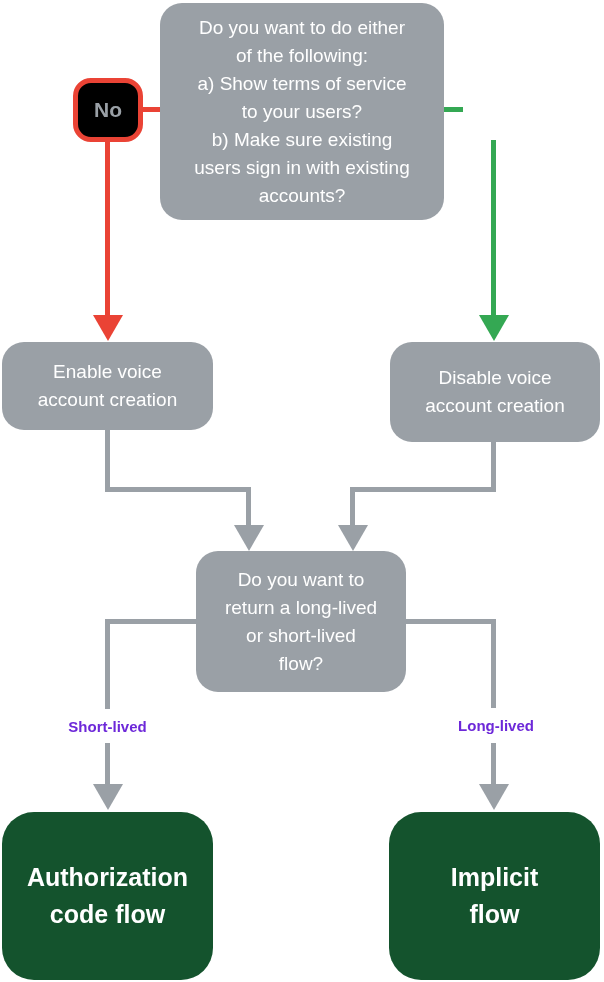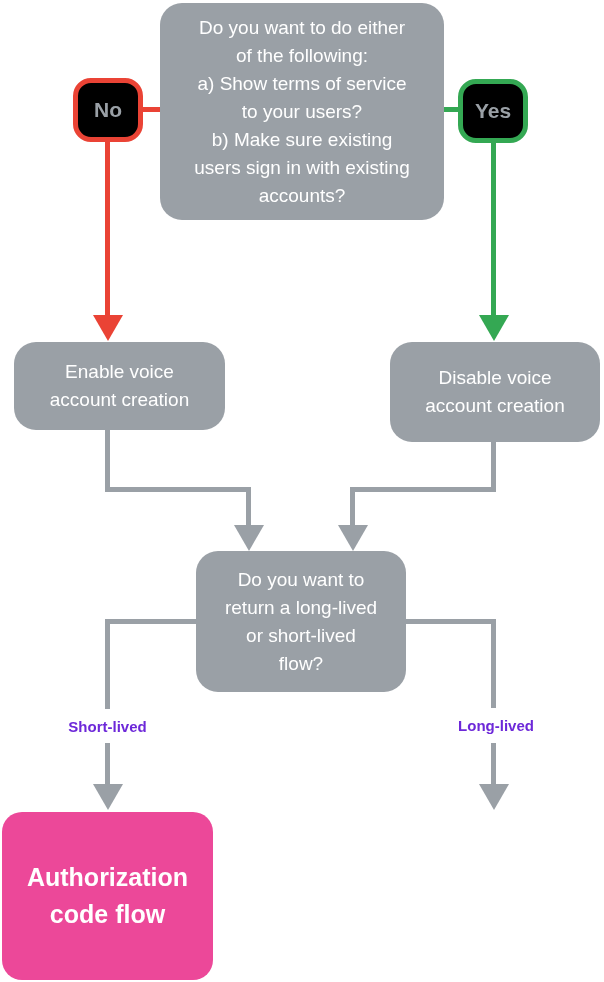--- a/index.html
+++ b/index.html
@@ -23,23 +23,23 @@
     box-sizing:border-box;
   }
   .gray-node{
     background:#9AA0A6;
     color:#ffffff;
     border-radius:22px;
     font-size:19px;
     line-height:28px;
   }
   .blue-node{
-    background:#ec4899;
+    background:#14532d;
     color:#ffffff;
-    border-radius:20px;
+    border-radius:32px;
     font-size:25px;
     line-height:37px;
     font-weight:bold;
   }
   .badge{
     position:absolute;
     display:flex;align-items:center;justify-content:center;
     background:#000000;
     color:#9AA0A6;
     font-weight:bold;
@@ -109,34 +109,35 @@
   <div class="node gray-node box" style="left:160px;top:3px;width:284px;height:217px;">Do you want to do either
 of the following:
 a) Show terms of service
 to your users?
 b) Make sure existing
 users sign in with existing
 accounts?</div>
 
   <div class="badge no" style="left:73px;top:78px;width:70px;height:64px;">No</div>
 
-  <div class="badge yes" style="left:458px;top:79px;width:70px;height:64px;">Yes</div>
 
-  <div class="node gray-node box" style="left:14px;top:342px;width:211px;height:88px;">Enable voice
+  <div class="node gray-node box" style="left:2px;top:342px;width:211px;height:88px;">Enable voice
 account creation</div>
 
   <div class="node gray-node box" style="left:390px;top:342px;width:210px;height:100px;">Disable voice
 account creation</div>
 
   <div class="node gray-node box" style="left:196px;top:551px;width:210px;height:141px;">Do you want to
 return a long-lived
 or short-lived
 flow?</div>
 
   <div class="edge-label" style="left:23px;top:709px;width:169px;height:34px;">Short-lived</div>
 
   <div class="edge-label" style="left:410px;top:708px;width:172px;height:35px;">Long-lived</div>
 
   <div class="node blue-node box" style="left:2px;top:812px;width:211px;height:168px;">Authorization
 code flow</div>
 
+  <div class="node blue-node box" style="left:389px;top:812px;width:211px;height:168px;">Implicit
+flow</div>
 
 </div>
 
 </body></html>

